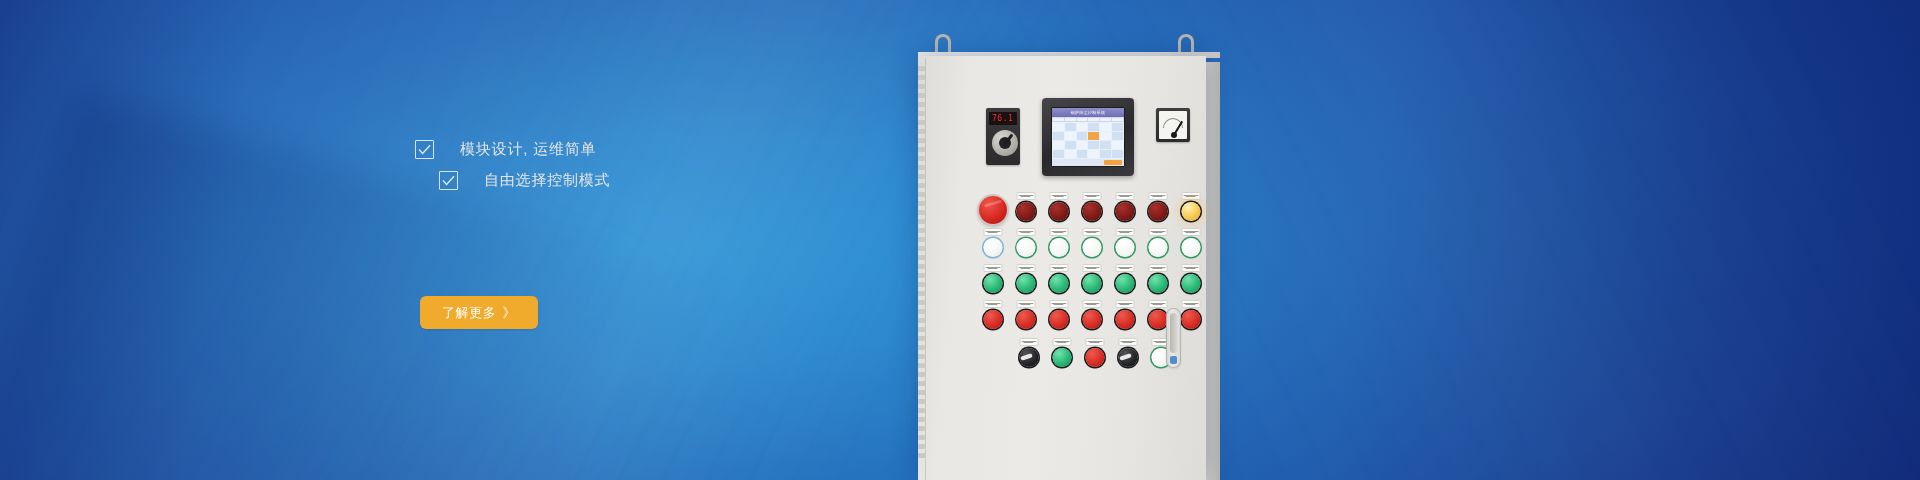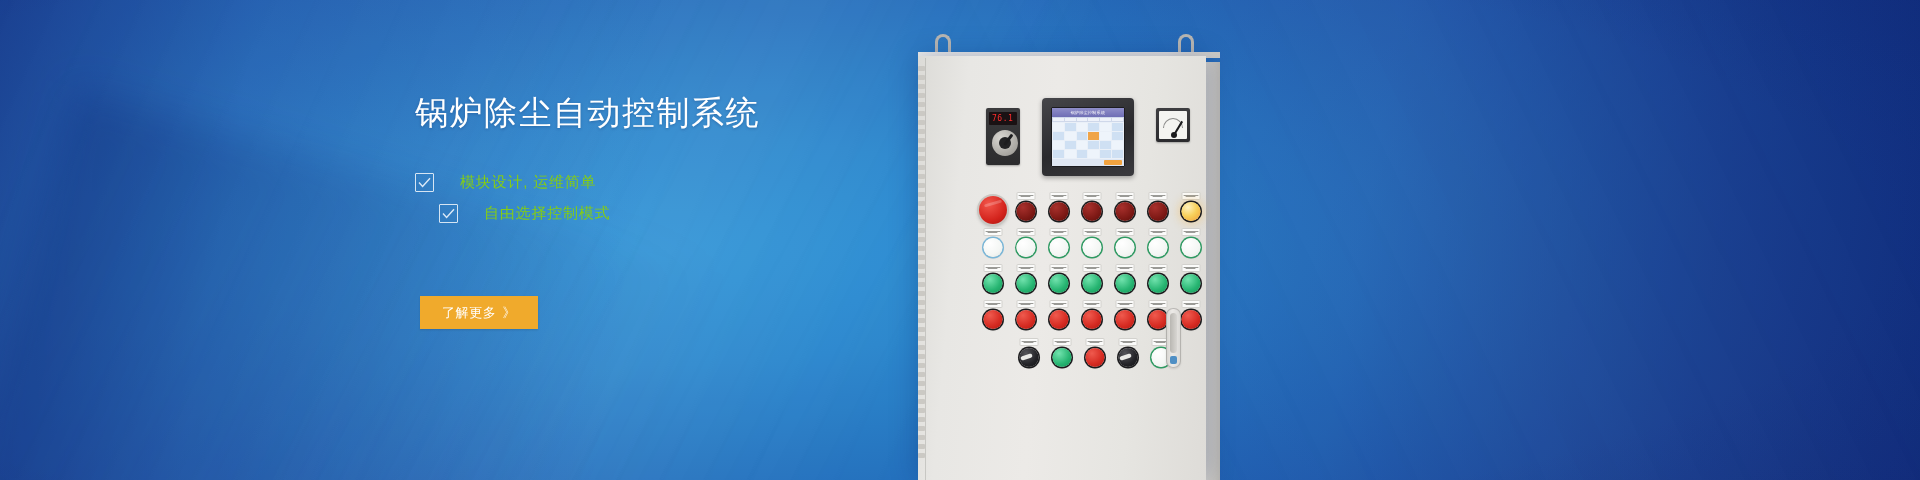--- a/index.html
+++ b/index.html
@@ -43,23 +43,23 @@
 
   
   .copy{position:absolute;left:415px;top:96px;width:470px;color:#fff;}
   .headline{font-size:33px;line-height:1;letter-spacing:1.5px;font-weight:400;
             color:#ffffff;white-space:nowrap;text-shadow:0 1px 3px rgba(0,20,70,.25);}
   .bullets{margin-top:44px;}
   .bullet-row{display:flex;align-items:center;margin-bottom:0;}
   .chk{width:19px;height:19px;border:1px solid rgba(255,255,255,.80);
        flex:0 0 19px;position:relative;border-radius:1px;}
   .chk svg{position:absolute;left:2px;top:3px;}
-  .bullet-label{margin-left:26px;font-size:15px;color:#84cc16;letter-spacing:.8px;white-space:nowrap;}
+  .bullet-label{margin-left:26px;font-size:15px;color:#e5e5e5;letter-spacing:.8px;white-space:nowrap;}
   .cta{position:absolute;left:420px;top:296px;width:118px;height:33px;
-       background:#f0aa2c;color:#ffffff;border:0;border-radius:0;
+       background:#f0aa2c;color:#ffffff;border:0;border-radius:6px;
        display:flex;align-items:center;justify-content:center;gap:6px;
        font-size:13px;letter-spacing:.6px;cursor:pointer;
        box-shadow:0 1px 2px rgba(0,0,0,.12);font-family:inherit;}
   .cta .chev{font-size:13px;opacity:.95;}
 
   
   .scene{position:absolute;left:880px;top:0;width:700px;height:480px;}
   .eye{position:absolute;width:22px;height:26px;}
   .eye i{position:absolute;left:3px;top:0;width:16px;height:20px;border:3.5px solid #b9b7b2;
         border-bottom:none;border-radius:9px 9px 0 0;}
@@ -166,21 +166,20 @@
 
   <div class="bg-base"></div>
   <div class="bg-wash"></div>
   <div class="streak s1"></div>
   <div class="streak s2"></div>
   <div class="streak s3"></div>
   <div class="streak s4"></div>
   <div class="vig"></div>
 
   <div class="copy">
-    <div class="headline">锅炉除尘自动控制系统</div>
 
     <div class="bullets">
 
       <div class="bullet-row" style="margin-bottom:12px;">
         <span class="chk">
           <svg width="13" height="12" viewBox="0 0 13 12" fill="none">
             <path d="M1 5.6 L4.6 9.4 L12 1.2" stroke="#dbe9f7" stroke-width="1.4" fill="none"></path>
           </svg>
         </span>
         <span class="bullet-label">模块设计, 运维简单</span>

